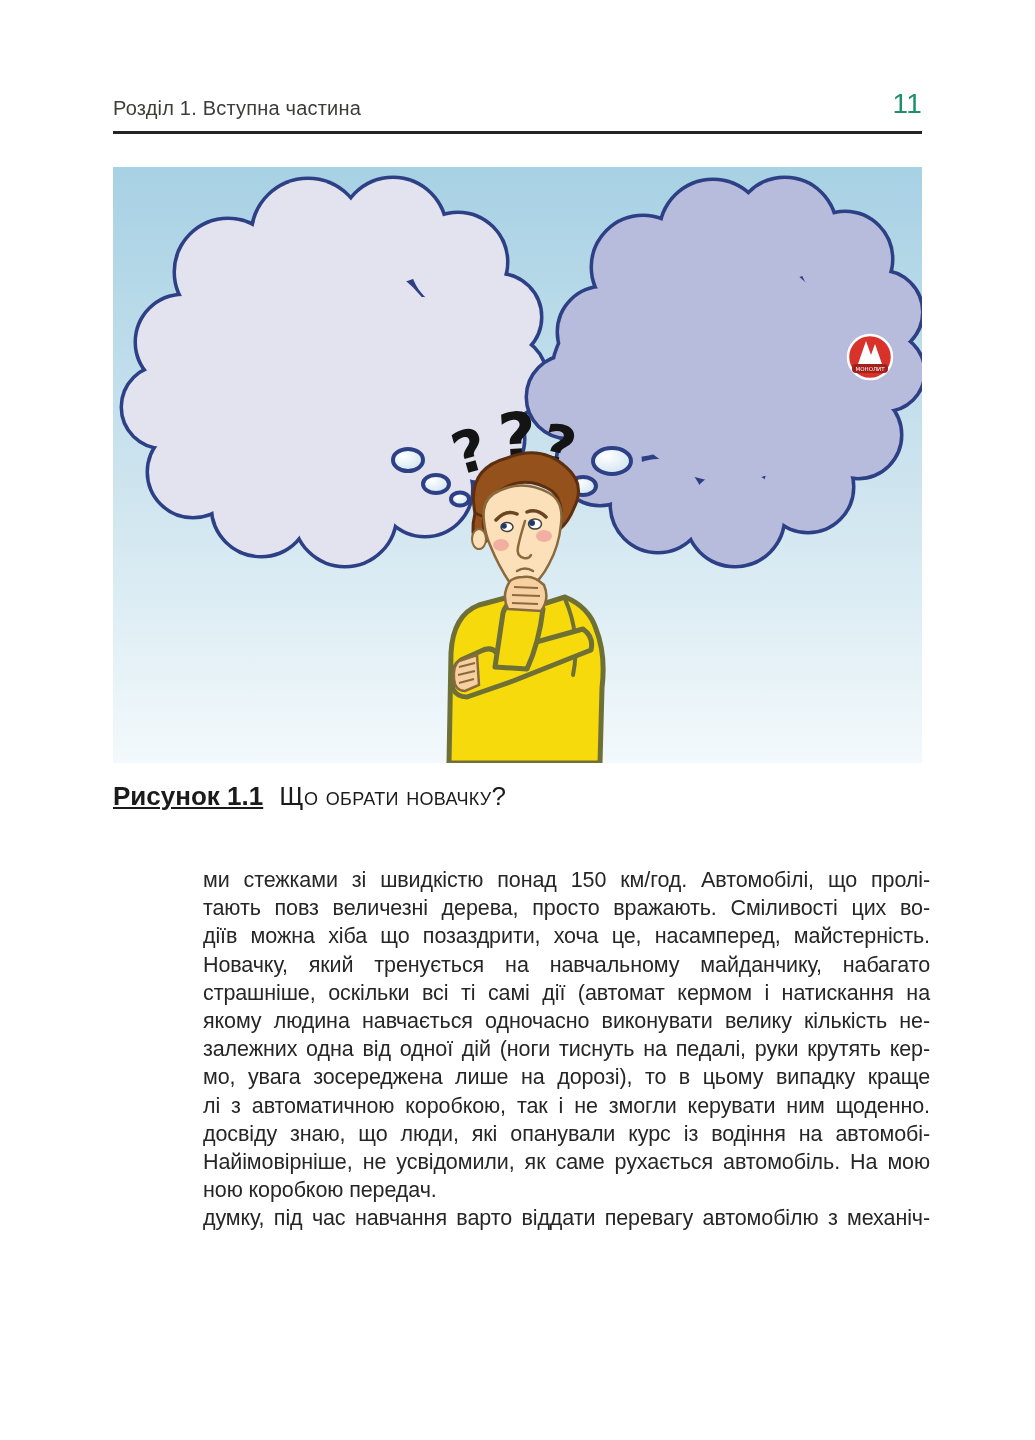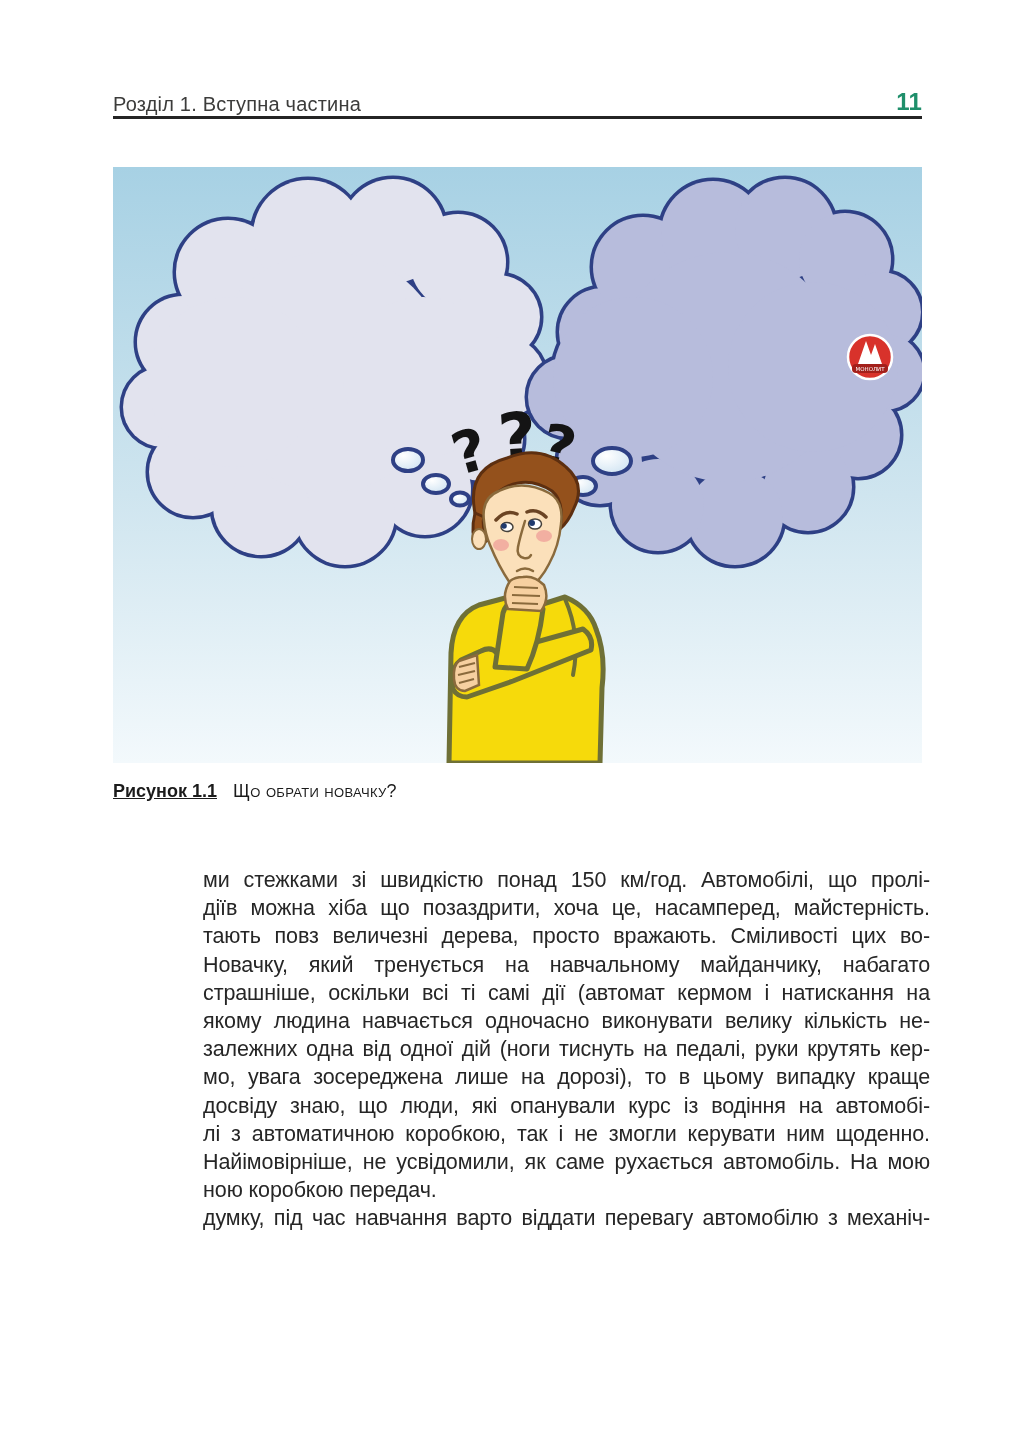--- a/index.html
+++ b/index.html
@@ -4,30 +4,30 @@
 <style>
   html,body{margin:0;padding:0;background:#ffffff;}
   .page{
     position:relative;width:1035px;height:1440px;background:#ffffff;
     font-family:"Liberation Sans",sans-serif;overflow:hidden;
   }
   
   .header{
     position:absolute;left:113px;top:88px;width:809px;
     display:flex;justify-content:space-between;align-items:flex-end;
-    border-bottom:3px solid #242424;
+    padding-bottom:11px;border-bottom:3px solid #242424;
     font-size:20px;color:#3c3c3b;letter-spacing:.2px;
   }
-  .pagenum{color:#1f8f6b;font-weight:bold;font-size:24px;text-align:center;}
+  .pagenum{color:#1f8f6b;font-weight:normal;font-size:28px;text-align:center;}
   
   .figure{position:absolute;left:113px;top:167px;width:809px;height:596px;}
   .figure svg{display:block;}
   svg text{font-family:"DejaVu Sans","Liberation Sans",sans-serif;}
   
-  .caption{position:absolute;left:113px;top:781px;font-size:18px;color:#1b1b1b;}
+  .caption{position:absolute;left:113px;top:781px;font-size:26px;color:#1b1b1b;}
   .caption-label{font-weight:bold;text-decoration:underline;margin-right:16px;}
   .caption-text{font-variant:small-caps;letter-spacing:.3px;}
   
   .bodytext{
     position:absolute;left:203px;top:866px;width:727px;
     font-size:21.5px;line-height:28.2px;color:#262626;letter-spacing:-.1px;
   }
   .textline{text-align:justify;text-align-last:justify;white-space:nowrap;}
   .textline.lastline{text-align-last:auto;white-space:normal;}
   .textline.indent{text-indent:30px;}
@@ -282,27 +282,27 @@
       </g>
     </svg>
   </div>
 
   <div class="caption">
     <span class="caption-label">Рисунок 1.1</span><span class="caption-text">Що обрати новачку?</span>
   </div>
 
   <div class="bodytext">
       <div class="textline">ми стежками зі швидкістю понад 150 км/год. Автомобілі, що пролі-</div>
+      <div class="textline">тають повз величезні дерева, просто вражають. Сміливості цих во-</div>
       <div class="textline">діїв можна хіба що позаздрити, хоча це, насамперед, майстерність.</div>
-      <div class="textline">тають повз величезні дерева, просто вражають. Сміливості цих во-</div>
       <div class="textline">Новачку, який тренується на навчальному майданчику, набагато</div>
       <div class="textline">страшніше, оскільки всі ті самі дії (автомат кермом і натискання на</div>
       <div class="textline">якому людина навчається одночасно виконувати велику кількість не-</div>
       <div class="textline">залежних одна від одної дій (ноги тиснуть на педалі, руки крутять кер-</div>
       <div class="textline">мо, увага зосереджена лише на дорозі), то в цьому випадку краще</div>
+      <div class="textline">лі з автоматичною коробкою, так і не змогли керувати ним щоденно.</div>
       <div class="textline">досвіду знаю, що люди, які опанували курс із водіння на автомобі-</div>
-      <div class="textline">лі з автоматичною коробкою, так і не змогли керувати ним щоденно.</div>
       <div class="textline">Найімовірніше, не усвідомили, як саме рухається автомобіль. На мою</div>
       <div class="textline lastline">ною коробкою передач.</div>
       <div class="textline">думку, під час навчання варто віддати перевагу автомобілю з механіч-</div>
     </div>
 
 </div>
 
 </body></html>

